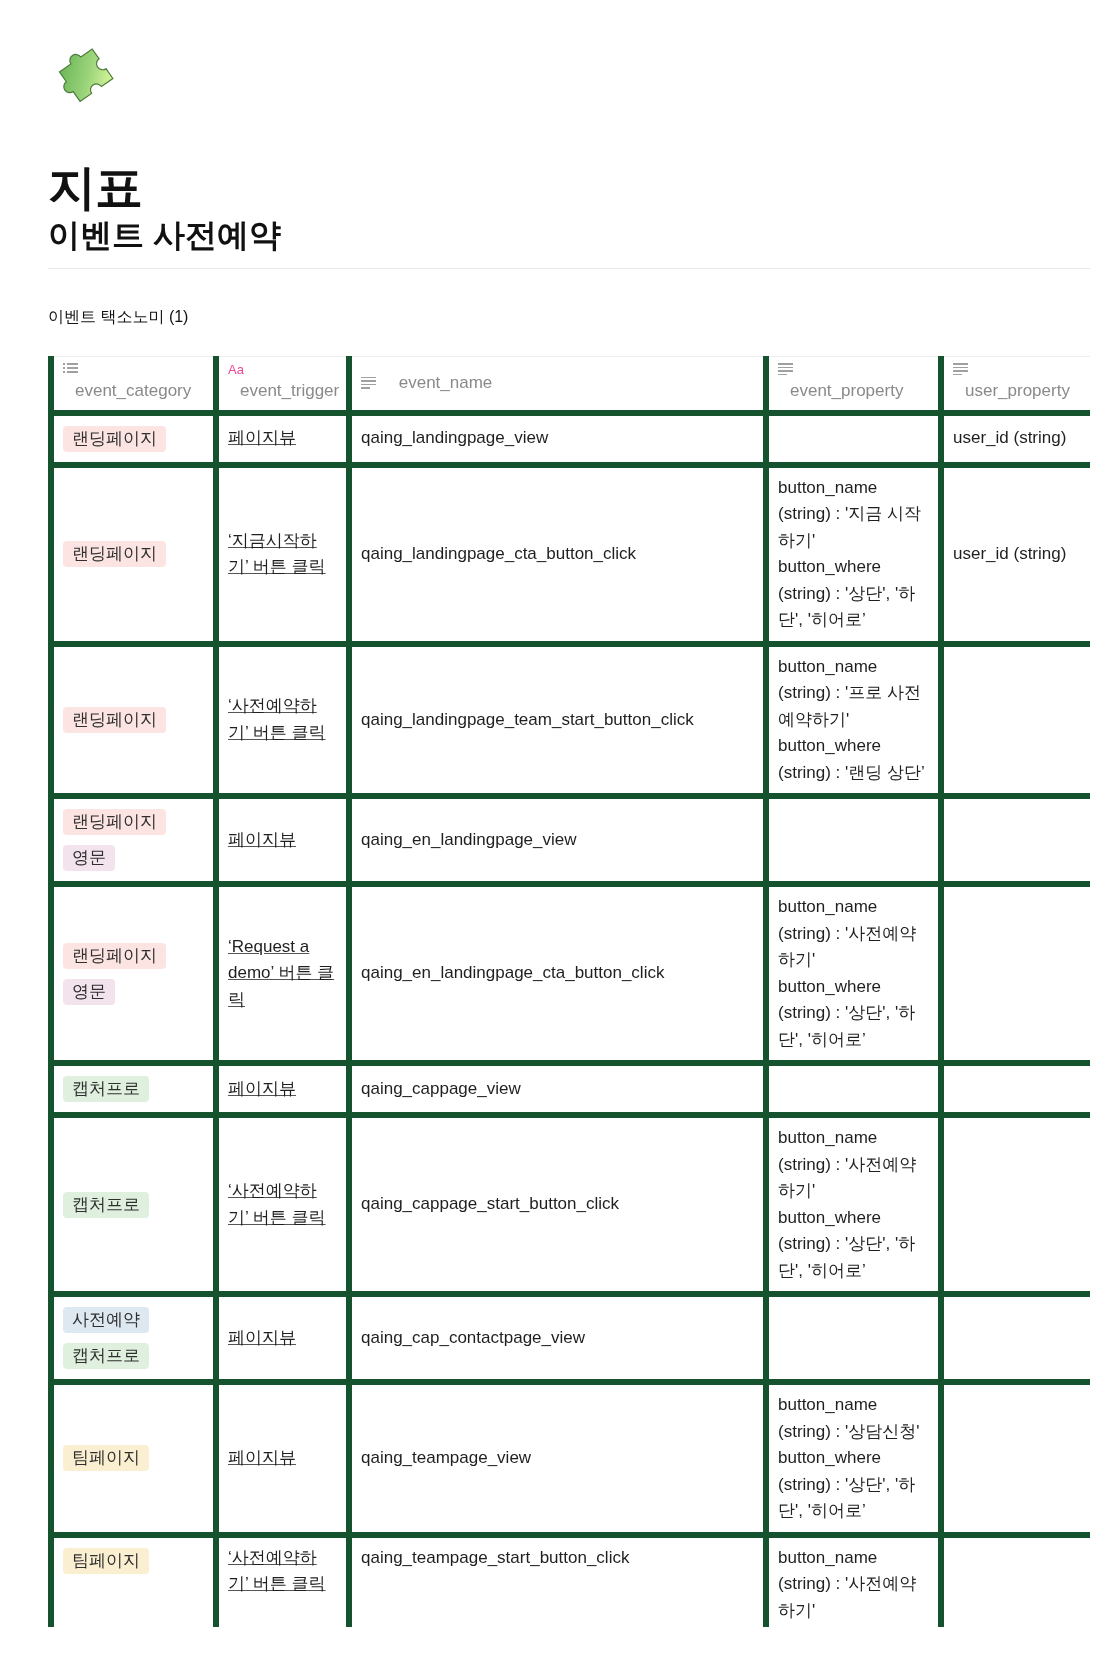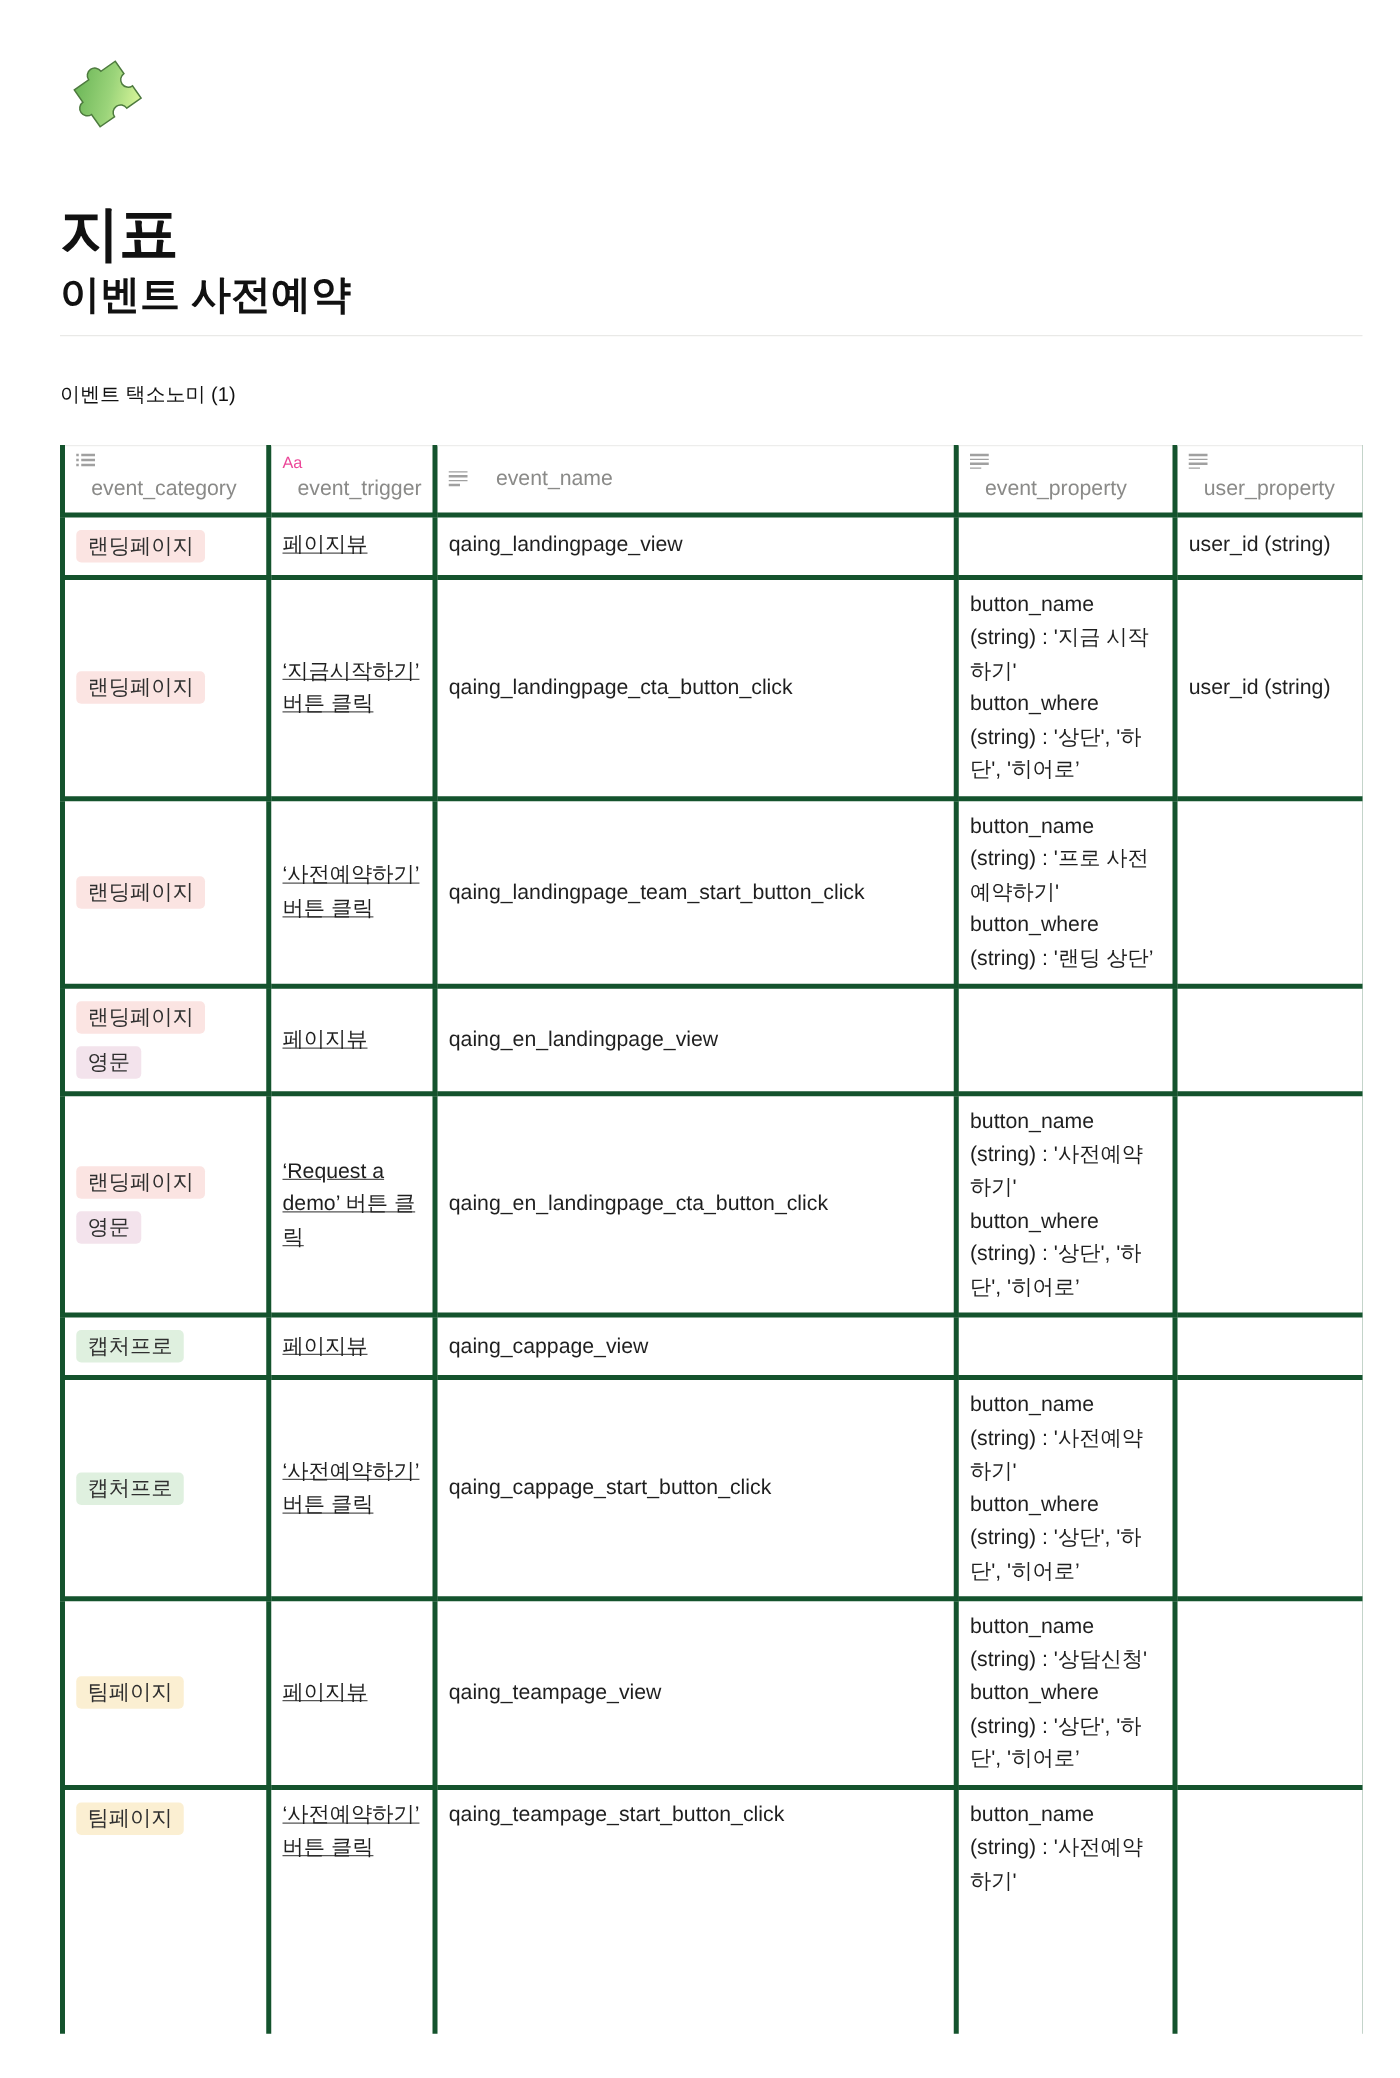--- a/index.html
+++ b/index.html
@@ -6,21 +6,21 @@
   html, body { width: 1120px; height: 1662px; background: #ffffff; overflow: hidden; }
   body { font-family: "Liberation Sans", "DejaVu Sans", sans-serif; color: #1f1f1f; position: relative; }
   .page { position: absolute; left: 48px; top: 0; width: 1042px; }
   .page-icon { position: absolute; left: 0; top: 30px; width: 76px; height: 76px; }
   .page-title { position: absolute; left: 0; top: 112px; font-size: 48px; font-weight: 700; line-height: 60px; color: #111; letter-spacing: -1px; margin-top: 46px; }
   .section-title { position: absolute; left: 0; top: 214px; font-size: 32px; font-weight: 700; line-height: 42px; color: #111; }
   .divider { position: absolute; left: 0; top: 268px; width: 1042px; height: 1px; background: #e9e9e7; }
   .db-title { position: absolute; left: 0; top: 306px; font-size: 16px; font-weight: 400; color: #111; line-height: 22px; }
   .table-wrap { position: absolute; left: 0; top: 356px; width: 1042px; height: 1271px; overflow: hidden; }
   table { border-collapse: collapse; table-layout: fixed; width: 1042px; }
-  td, th { border: 4px solid #14532d; vertical-align: middle; padding: 7px 9px; font-size: 17px; line-height: 26.5px; text-align: left; font-weight: 400; }
+  td, th { border: 6px solid #14532d; vertical-align: middle; padding: 7px 9px; font-size: 17px; line-height: 26.5px; text-align: left; font-weight: 400; }
   tr:first-child th { border-top: 1px solid #ededec; }
   th { color: #8a8a88; padding-top: 5px; padding-bottom: 5px; }
   th .hicon { display: block; font-size: 13px; line-height: 16px; color: #ec4899; }
   th.inline .hicon { display: inline-block; vertical-align: middle; margin-right: 6px; }
   th .hlabel { font-size: 17px; line-height: 26px; margin-left: 12px; }
   .col1 { width: 165px; } .col2 { width: 133px; } .col3 { width: 417px; } .col4 { width: 175px; } .col5 { width: 152px; }
   .tag { display: inline-block; font-size: 17px; line-height: 24px; padding: 1px 9px; border-radius: 4px; color: #2f2f2f; margin: 3px 0; }
   .tags { display: flex; flex-direction: column; align-items: flex-start; gap: 4px; }
   .trigger { text-decoration: underline; text-decoration-color: #555; color: #1f1f1f; cursor: pointer; text-align: center; }
   .prop-line { display: block; }
@@ -182,20 +182,32 @@
             <td>qaing_cappage_start_button_click</td>
             <td>
               <span class="prop-line">button_name (string) : '사전예약하기'</span>
               <span class="prop-line">button_where (string) : '상단', '하단', '히어로’</span>
             </td>
             <td></td>
           </tr>
           <tr>
             <td>
               <div class="tags">
+                <span class="tag" style="background: rgb(221, 232, 241);">사전예약</span>
+                <span class="tag" style="background: rgb(223, 240, 223);">캡처프로</span>
+              </div>
+            </td>
+            <td><span class="trigger">페이지뷰</span></td>
+            <td>qaing_cap_contactpage_view</td>
+            <td></td>
+            <td></td>
+          </tr>
+          <tr>
+            <td>
+              <div class="tags">
                 <span class="tag" style="background: rgb(251, 239, 210);">팀페이지</span>
               </div>
             </td>
             <td><span class="trigger">페이지뷰</span></td>
             <td>qaing_teampage_view</td>
             <td>
               <span class="prop-line">button_name (string) : '상담신청'</span>
               <span class="prop-line">button_where (string) : '상단', '하단', '히어로’</span>
             </td>
             <td></td>

